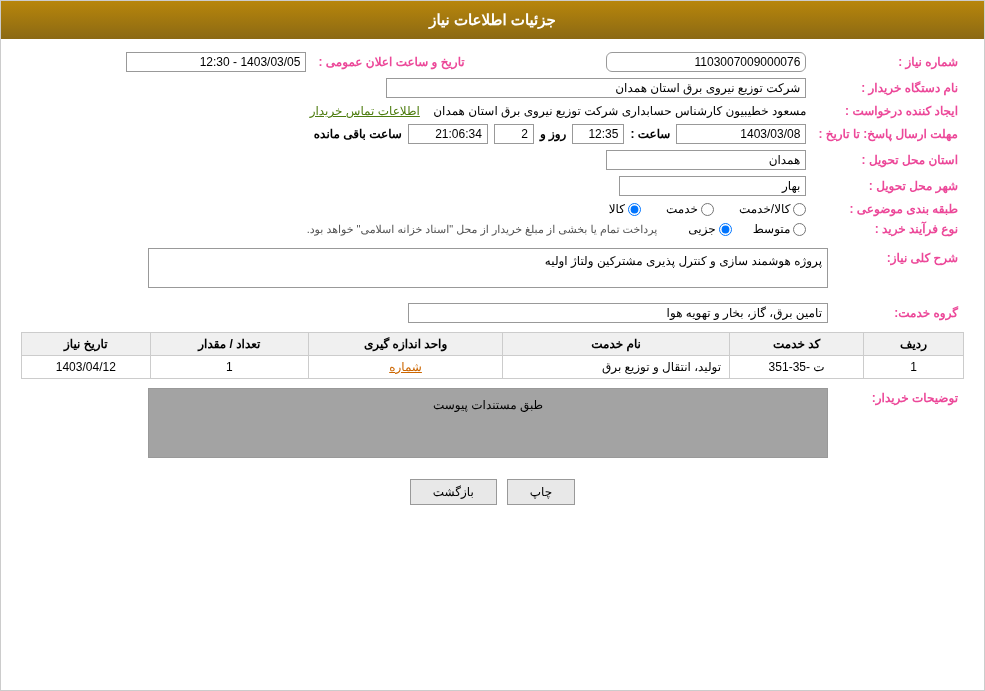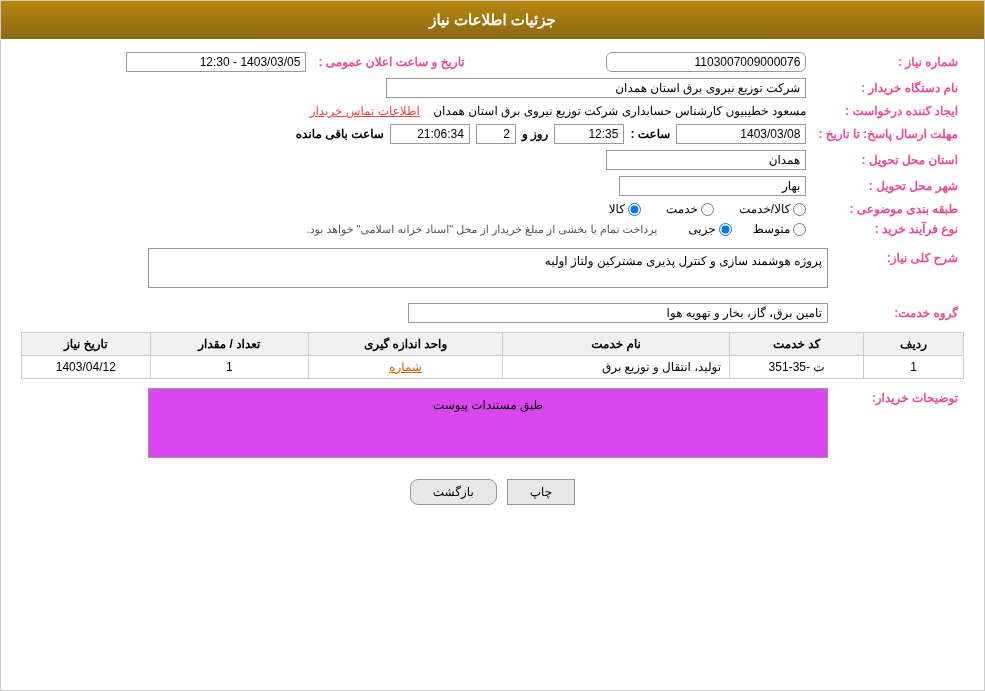--- a/index.html
+++ b/index.html
@@ -55,21 +55,21 @@
       font-family: Tahoma, Arial, sans-serif;
       direction: rtl;
     }
     .input-narrow {
       width: 200px;
     }
     .input-medium {
       width: 130px;
     }
     .link-blue {
-      color: #ef4444;
+      color: #4d7c0f;
       text-decoration: underline;
       cursor: pointer;
     }
     .section-header {
       background: #f5f5f5;
       border-top: 2px solid #d0a000;
       border-bottom: 1px solid #ccc;
       padding: 5px 10px;
       font-weight: bold;
       font-size: 13px;
@@ -131,21 +131,21 @@
     .services-table td.right-align {
       text-align: right;
       margin-top: 28px;
     }
     .link-orange {
       color: #cc6600;
       text-decoration: underline;
     }
     .buyer-notes-area {
       border: 1px solid #999;
-      background: #d946ef;
+      background: #a3a3a3;
       min-height: 70px;
       padding: 5px;
       direction: rtl;
       font-size: 12px;
     }
     .footer-buttons {
       text-align: center;
       padding: 12px 0 16px 0;
       display: flex;
       justify-content: center;
@@ -156,21 +156,20 @@
       font-size: 12px;
       font-family: Tahoma, Arial, sans-serif;
       cursor: pointer;
       border: 1px solid #999;
     }
     .btn-print {
       background: #e8e8e8;
     }
     .btn-back {
       background: #e8e8e8;
-      border-radius: 8px;
     }
     .row-flex {
       display: flex;
       align-items: center;
       gap: 6px;
     }
     .inline-label {
       white-space: nowrap;
       font-weight: bold;
     }
@@ -216,21 +215,21 @@
           <span class="link-blue">اطلاعات تماس خریدار</span>
         </td>
       </tr>
 
       <tr>
         <td class="label-cell">مهلت ارسال پاسخ: تا تاریخ :</td>
         <td class="value-cell" colspan="4">
           <div class="row-flex">
             <span class="input-box input-medium" style="display:inline-block;">1403/03/08</span>
             <span class="inline-label">ساعت :</span>
-            <span class="input-box" style="display:inline-block; width:70px;">12:35</span>
+            <span class="input-box" style="display:inline-block; width:52px;">12:35</span>
             <span class="inline-label">روز و</span>
             <span class="input-box" style="display:inline-block; width:40px;">2</span>
             <span class="input-box" style="display:inline-block; width:80px;">21:06:34</span>
             <span class="inline-label">ساعت باقی مانده</span>
           </div>
         </td>
       </tr>
 
       <tr>
         <td class="label-cell">استان محل تحویل :</td>

